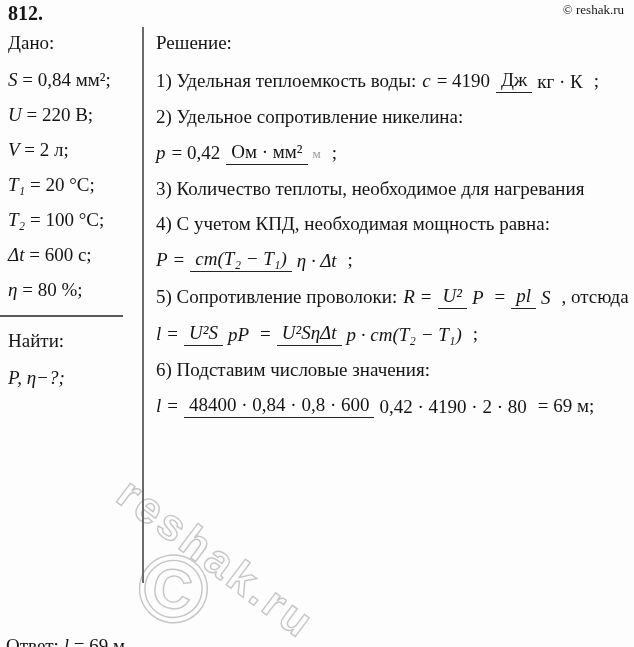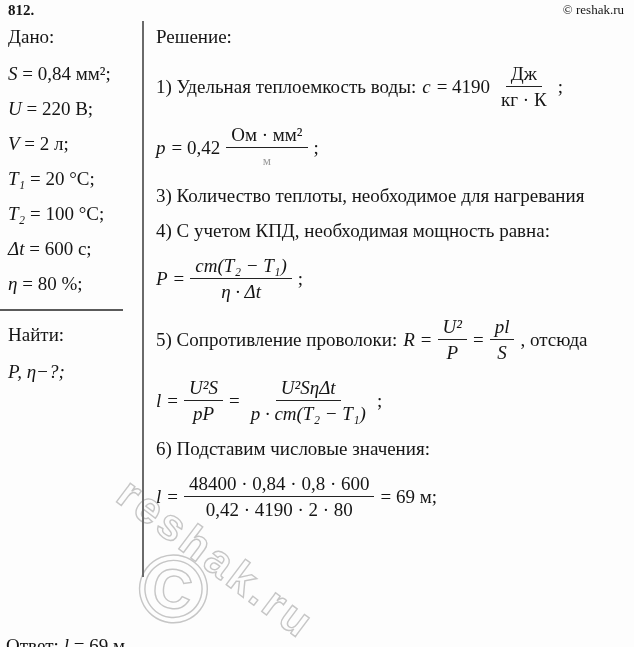--- a/index.html
+++ b/index.html
@@ -4,33 +4,33 @@
 <style>
   html,body{margin:0;padding:0;}
   body{
     width:634px;height:647px;position:relative;overflow:hidden;
     background:#fdfdfd;color:#151515;
     font-family:"Liberation Serif","DejaVu Serif",serif;
     font-size:19px;
   }
   .header{display:flex;justify-content:space-between;align-items:flex-start;
     padding:2px 10px 0 8px;position:relative;z-index:1;}
-  .problem-number{font-weight:bold;font-size:15px;}
+  .problem-number{font-weight:bold;font-size:20px;}
   .copyright{font-size:13px;}
   .content{display:flex;margin-top:2px;position:relative;z-index:1;}
   .left-col{width:142px;flex-shrink:0;box-sizing:border-box;padding:4px 19px 0 8px;}
   .right-col{flex:1;border-left:2px solid #6a6a6a;box-sizing:border-box;
     padding:4px 4px 4px 12px;min-height:556px;}
   .line{margin:0 0 12px 0;line-height:23px;white-space:nowrap;}
   .left-col .line{margin-bottom:12px;}
   .v{font-style:italic;}
   .section-label{margin:0 0 14px 0;line-height:23px;}
   hr.given-sep{border:none;border-top:2px solid #5a5a5a;margin:14px 0 12px -8px;}
   .formula{display:flex;align-items:center;gap:6px;margin:6px 0 12px 0;flex-wrap:nowrap;}
-  .frac{display:inline-flex;flex-direction:column;align-items:center;text-align:center;}
+  .frac{display:inline-flex;flex-direction:row;align-items:center;text-align:center;}
   .frac .num{padding:0 5px 1px 5px;border-bottom:1.6px solid #222;line-height:23px;white-space:nowrap;}
   .frac .den{padding:1px 5px 0 5px;line-height:23px;white-space:nowrap;}
   .den-small{font-size:13px;color:#9a9a9a;line-height:15px;}
   .answer{position:absolute;left:6px;top:616px;z-index:1;font-size:19px;}
   .watermark{position:absolute;z-index:0;pointer-events:none;
     color:transparent;-webkit-text-stroke:1.4px #c6c6c6;
     font-family:"Liberation Sans","DejaVu Sans",sans-serif;font-weight:bold;}
   .wm-text{left:138px;top:468px;font-size:44px;letter-spacing:4px;
     transform:rotate(37deg);transform-origin:0 0;}
   .wm-copy{left:138px;top:534px;font-size:96px;transform:rotate(8deg);}
@@ -72,20 +72,21 @@
       <span>1) Удельная теплоемкость воды:</span>
       <span class="v">c</span>
       <span>= 4190</span>
       <span class="frac">
         <span class="num">Дж</span>
         <span class="den">кг · К</span>
       </span>
       <span>;</span>
     </div>
 
+    <p class="line">2) Удельное сопротивление никелина:</p>
     <div class="formula">
       <span class="v">p</span>
       <span>= 0,42</span>
       <span class="frac">
         <span class="num">Ом · мм²</span>
         <span class="den den-small">м</span>
       </span>
       <span>;</span>
     </div>
 

